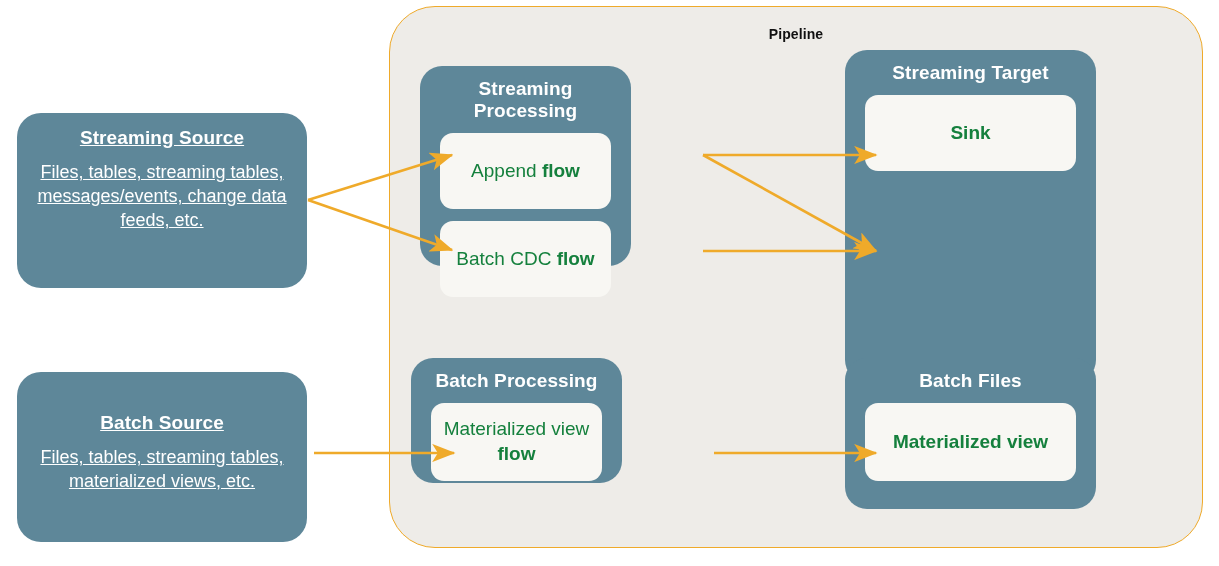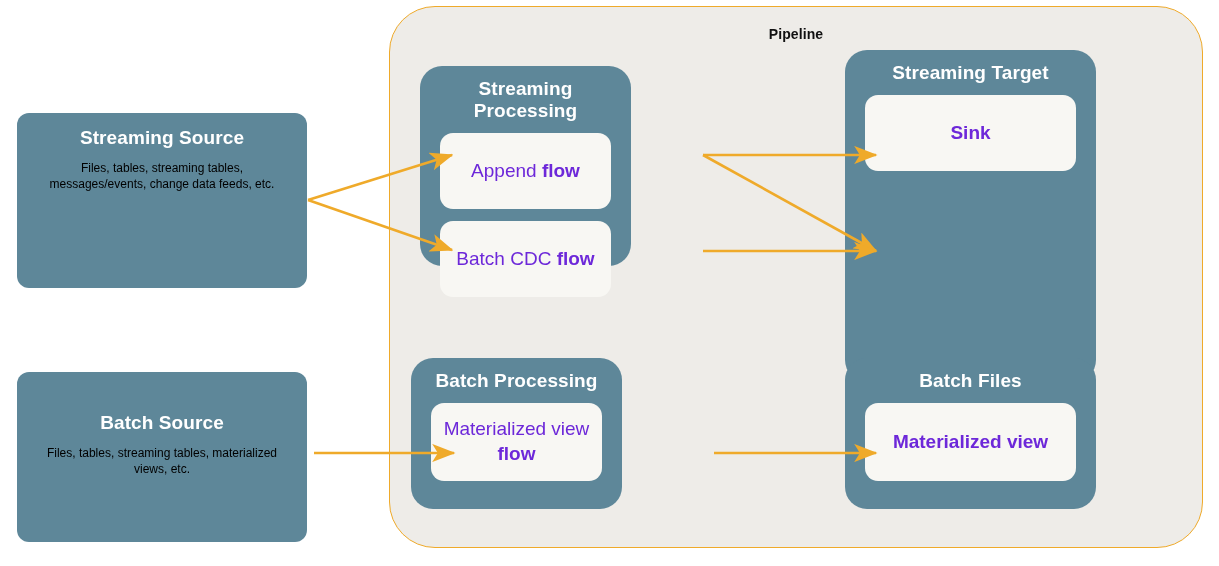--- a/index.html
+++ b/index.html
@@ -39,37 +39,38 @@
     font-size: 14px;
     font-weight: bold;
     color: #111111;
     letter-spacing: 0.1px;
   }
 
   
   .source-box {
     position: absolute;
     background: #5E8799;
-    border-radius: 12px;
+    border-radius: 24px;
     box-sizing: border-box;
     padding: 14px 16px 16px 16px;
     color: #ffffff;
     text-align: center;
+    text-decoration: underline;
   }
   .source-title {
     font-size: 19px;
     font-weight: bold;
     color: #ffffff;
     letter-spacing: 0.1px;
     margin-bottom: 12px;
   }
   .source-desc {
-    font-size: 12px;
+    font-size: 18px;
     font-weight: normal;
-    color: #000000;
+    color: #ffffff;
     line-height: 1.33;
   }
 
   #streaming-source {
     left: 17px;
     top: 113px;
     width: 290px;
     height: 175px;
   }
   #batch-source {
@@ -101,30 +102,30 @@
     flex-direction: column;
     gap: 12px;
   }
   .card {
     background: #F8F7F3;
     border-radius: 13px;
     display: flex;
     align-items: center;
     justify-content: center;
     text-align: center;
-    color: #6d28d9;
+    color: #15803d;
     font-size: 19px;
     line-height: 1.3;
   }
   .card b { font-weight: bold; }
   .card .reg { font-weight: normal; }
 
   #streaming-processing { left: 411px; top: 66px;  width: 211px; height: 200px; margin-left: 9px; }
   #streaming-target     { left: 845px; top: 50px;  width: 251px; height: 332px; }
-  #batch-processing     { left: 411px; top: 358px; width: 211px; height: 151px; }
+  #batch-processing     { left: 411px; top: 358px; width: 211px; height: 125px; }
   #batch-target         { left: 845px; top: 358px; width: 251px; height: 151px; }
 
   #streaming-processing .card { height: 76px; }
   #streaming-target .card     { height: 76px; }
   #batch-processing .card     { height: 78px; }
   #batch-target .card         { height: 78px; }
 
   
   #arrows {
     position: absolute;

